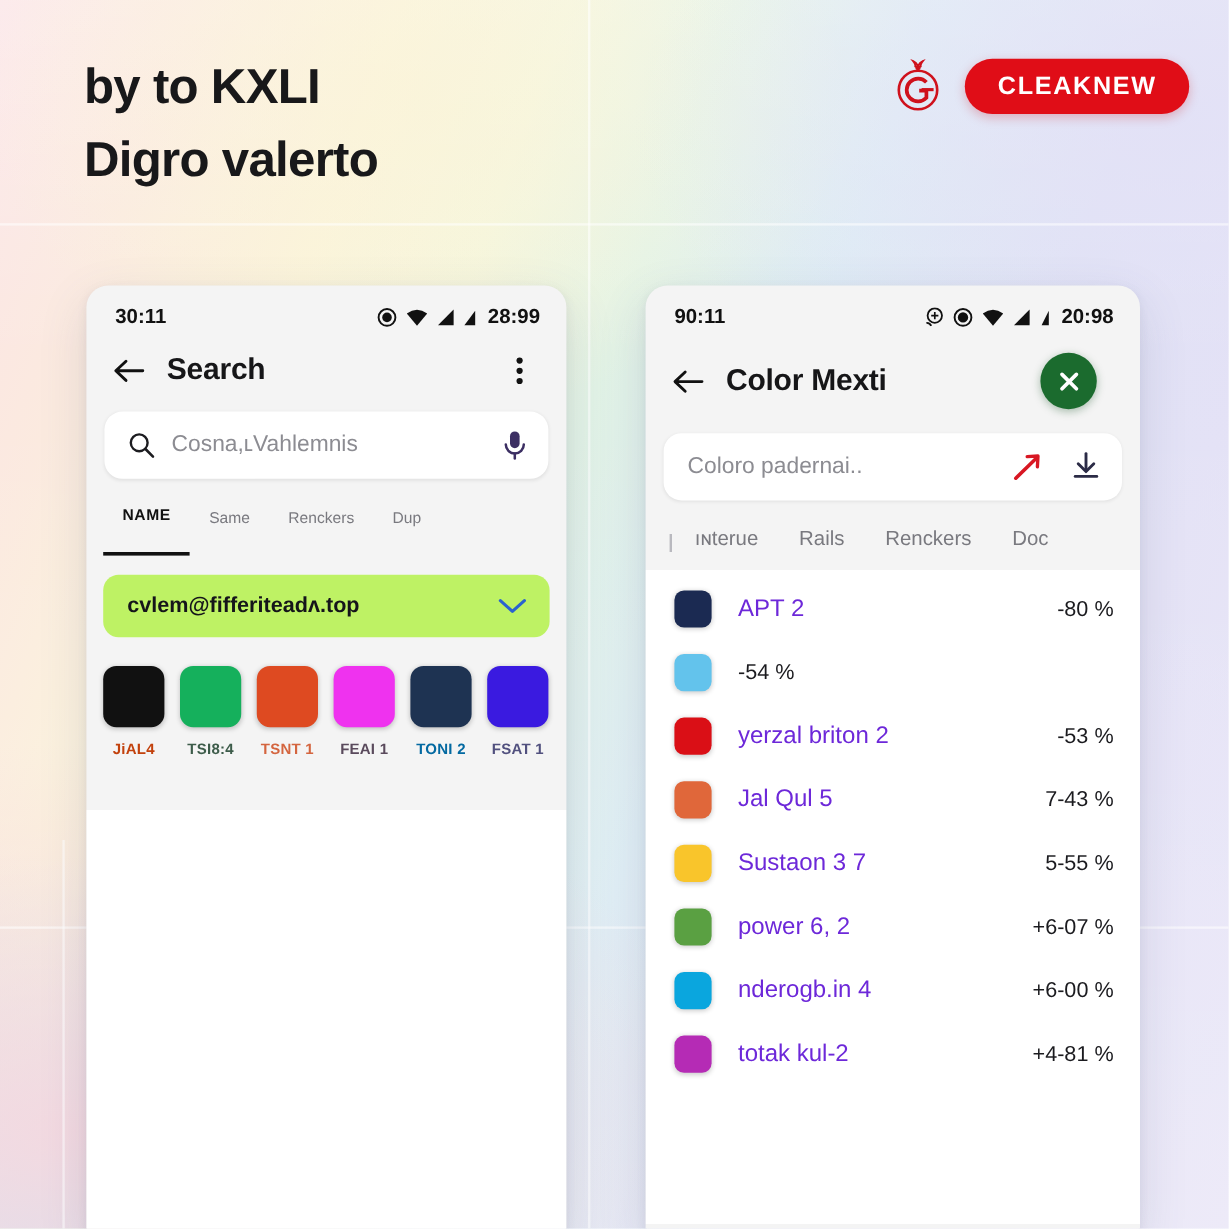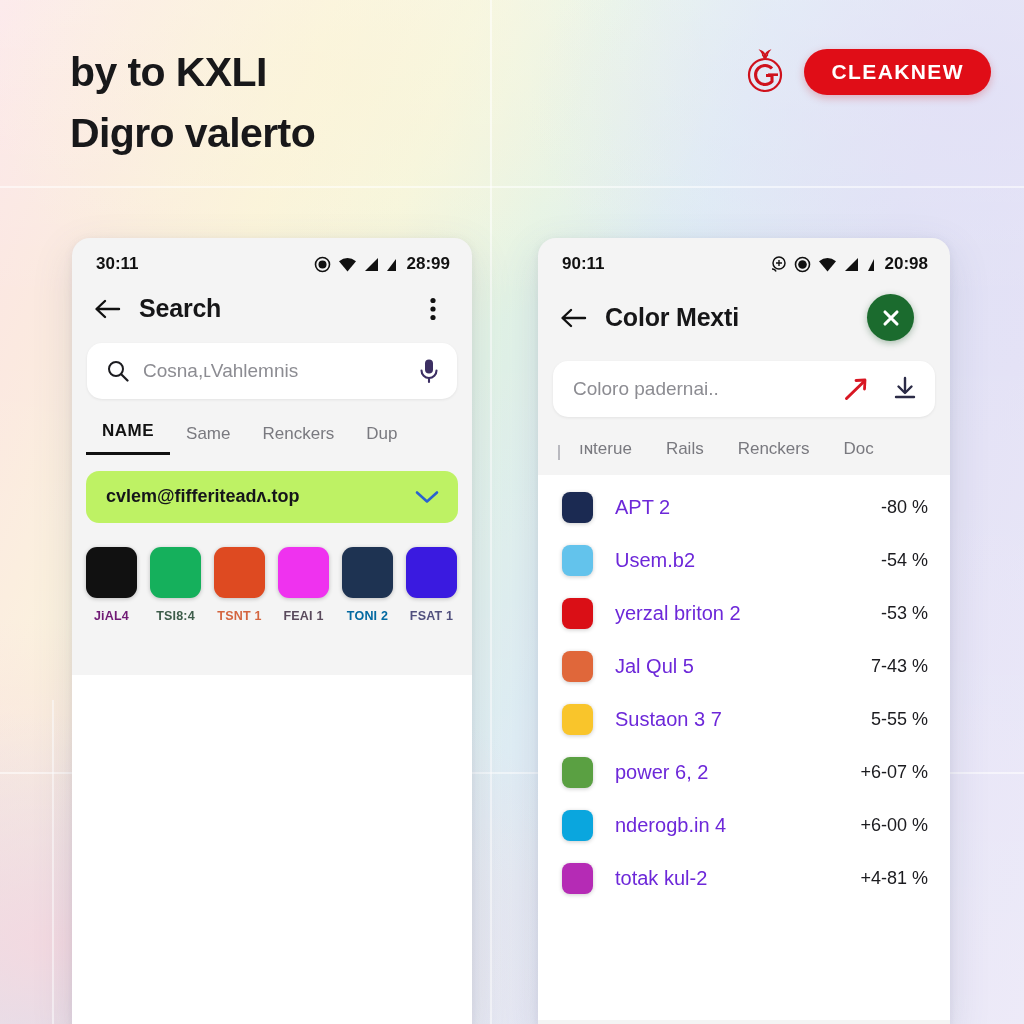--- a/index.html
+++ b/index.html
@@ -135,23 +135,23 @@
     white-space: nowrap; overflow: hidden;
   }
 
   
   .tabs {
     display: flex; align-items: flex-end;
     padding: 22px 14px 0 14px;
     gap: 0;
   }
   .tab {
-    font-size: 17px;
+    font-size: 13px;
     color: #79797f;
-    padding: 0 16px 11px 16px;
+    padding: 0 16px 24px 16px;
     white-space: nowrap;
     cursor: pointer;
   }
   .tab.active {
     color: #111;
     font-weight: 700;
     letter-spacing: .5px;
     border-bottom: 3px solid #111;
   }
   #phone-right .tabs { padding-left: 16px; }
@@ -317,21 +317,21 @@
     <div class="dropdown">
       <span class="dd-text">cvlem@fifferiteadʌ.top</span>
       <svg width="26" height="16" viewBox="0 0 26 16">
         <path d="M3 3.5 L13 12.5 L23 3.5" fill="none" stroke="#2a63d0" stroke-width="2.6" stroke-linecap="round" stroke-linejoin="round"></path>
       </svg>
     </div>
 
     <div class="swatch-strip">
       <div class="swatch-cell">
         <div class="swatch-box" style="background: rgb(17, 17, 17);"></div>
-        <div class="swatch-label" style="color: #701a75;">JiAL4</div>
+        <div class="swatch-label" style="color: #c2410c;">JiAL4</div>
       </div>
       <div class="swatch-cell">
         <div class="swatch-box" style="background: rgb(21, 176, 92);"></div>
         <div class="swatch-label" style="color: rgb(61, 92, 74);">TSI8:4</div>
       </div>
       <div class="swatch-cell">
         <div class="swatch-box" style="background: rgb(222, 74, 33);"></div>
         <div class="swatch-label" style="color: rgb(212, 101, 63);">TSNT 1</div>
       </div>
       <div class="swatch-cell">
@@ -413,21 +413,20 @@
     </div>
 
     <div class="list">
       <div class="list-row">
         <span class="row-swatch" style="background: rgb(27, 42, 82);"></span>
         <span class="row-name">APT 2</span>
         <span class="row-value">-80 %</span>
       </div>
       <div class="list-row">
         <span class="row-swatch" style="background: rgb(99, 195, 236);"></span>
-        <span class="row-name">Usem.b2</span>
         <span class="row-value">-54 %</span>
       </div>
       <div class="list-row">
         <span class="row-swatch" style="background: rgb(218, 15, 22);"></span>
         <span class="row-name">yerzal briton 2</span>
         <span class="row-value">-53 %</span>
       </div>
       <div class="list-row">
         <span class="row-swatch" style="background: rgb(224, 103, 58);"></span>
         <span class="row-name">Jal Qul 5</span>

